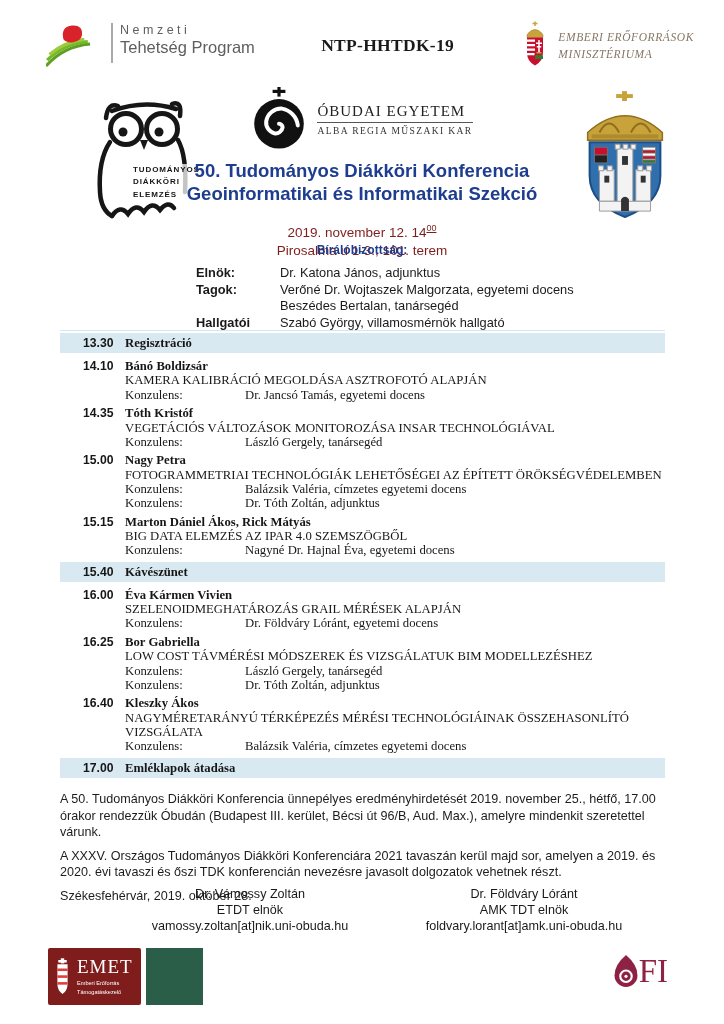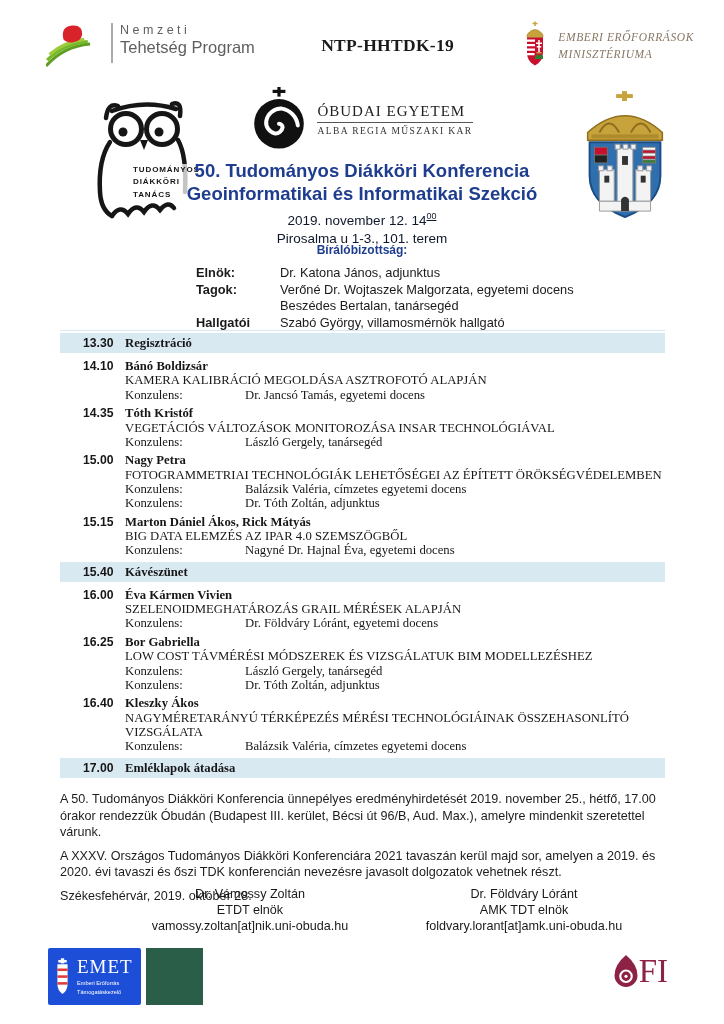--- a/index.html
+++ b/index.html
@@ -34,21 +34,21 @@
   .arms-wrap svg { width:118px; height:136px; }
   .center-col { position:absolute; left:148px; right:148px; top:0; text-align:center; }
   .uni-row { display:inline-flex; align-items:center; gap:10px; height:66px;justify-content:flex-end; }
   .uni-row svg { width:56px; height:66px; }
   .uni-text { text-align:left; font-family:"Liberation Serif", serif; }
   .uni-name { font-size:15px; letter-spacing:1px; color:#222;
               border-bottom:1.5px solid #555; padding-bottom:2px; }
   .uni-fac  { font-size:9.5px; letter-spacing:1.4px; color:#333; margin-top:3px; }
   .event-title { margin-top:3px; color:#1e3d8f; font-weight:bold;
                  font-size:18.5px; line-height:1.26; }
-  .event-date { margin-top:4px; font-size:13.5px; line-height:1.4; color:#0f172a; }
+  .event-date { margin-top:16px; font-size:13.5px; line-height:1.4; color:#7f1d1d; }
   sup.u { text-decoration:underline; font-size:9px; }
   
   #jury { position:absolute; top:243px; left:0; right:0; }
   .jury-h { text-align:center; color:#1e3d8f; font-weight:bold; font-size:12px; margin-bottom:8px; }
   .jury-rows { margin-left:196px; font-size:12.8px; line-height:16.6px; }
   .jury-row { display:flex; }
   .jury-label { width:84px; font-weight:bold; flex:none; }
   
   #table { position:absolute; top:330px; left:60px; right:59px;
            font-family:"Liberation Serif", serif; font-size:12.7px;
@@ -66,21 +66,21 @@
   #paras { position:absolute; top:791px; left:60px; right:54px;
            font-size:12.6px; line-height:16.6px; color:#1c1c1c; }
   #paras p { margin:0 0 7px 0; }
   
   #sigs { position:absolute; top:886px; left:0; right:0;
           font-size:12.6px; line-height:16.2px; text-align:center; }
   .sig-l { position:absolute; left:108px; width:284px; }
   .sig-r { position:absolute; left:378px; width:292px; }
   
   .emet { position:absolute; left:48px; top:948px; display:flex; gap:5px; }
-  .emet-red { width:93px; height:57px; background:#1d4ed8; border-radius:2px;
+  .emet-red { width:93px; height:57px; background:#7f1d1d; border-radius:2px;
               display:flex; align-items:center; padding:0 6px; gap:6px; }
   .emet-red svg { width:17px; height:42px; flex:none; }
   .emet-txt { color:#fff; }
   .emet-name { font-family:"Liberation Serif", serif; font-size:19px; letter-spacing:1px; line-height:1; }
   .emet-sub { font-size:5.6px; margin-top:3px; line-height:1.5; }
   .emet-green { width:57px; height:57px; background:#2b5e48; }
   .ofi { position:absolute; right:56px; top:952px; display:flex; align-items:center; color:#8e2244; }
   .ofi svg { width:30px; height:38px; margin-right:-2px; }
   .ofi-text { font-family:"Liberation Serif", serif; font-size:33px; line-height:1; }
 </style>
@@ -140,21 +140,21 @@
         <circle cx="43" cy="38" r="4.5" fill="#161616" stroke="none"></circle>
         <circle cx="79" cy="38" r="4.5" fill="#161616" stroke="none"></circle>
         <path d="M60 46 L68 46 L64 56 Z" fill="#161616" stroke="none"></path>
         <path d="M30 48 Q18 66 20 98 Q21 116 32 122"></path>
         <path d="M98 46 Q107 62 105 98"></path>
         <path d="M32 122 Q40 110 48 120 Q56 108 64 118 Q72 106 80 116 Q88 106 94 114"></path>
       </svg>
       <div class="owl-text">
         <div>TUDOMÁNYOS</div>
         <div>DIÁKKÖRI</div>
-        <div>TANÁCS</div>
+        <div>ELEMZÉS</div>
       </div>
     </div>
 
     <div class="center-col">
       <div class="uni-row">
         <svg viewBox="0 0 70 80">
           <rect x="33" y="0" width="4" height="12" fill="#111"></rect>
           <rect x="27" y="3.5" width="16" height="4" fill="#111"></rect>
           <circle cx="35" cy="46" r="31" fill="#111"></circle>
           <path d="M35 46 a4.5 4.5 0 0 1 4.5 4.5 a9 9 0 0 1 -10 7.5 a14 14 0 0 1 -10.5 -15 a19 19 0 0 1 19.5 -16 a24 24 0 0 1 20 21" stroke="#fff" stroke-width="5" fill="none" stroke-linecap="round"></path>

